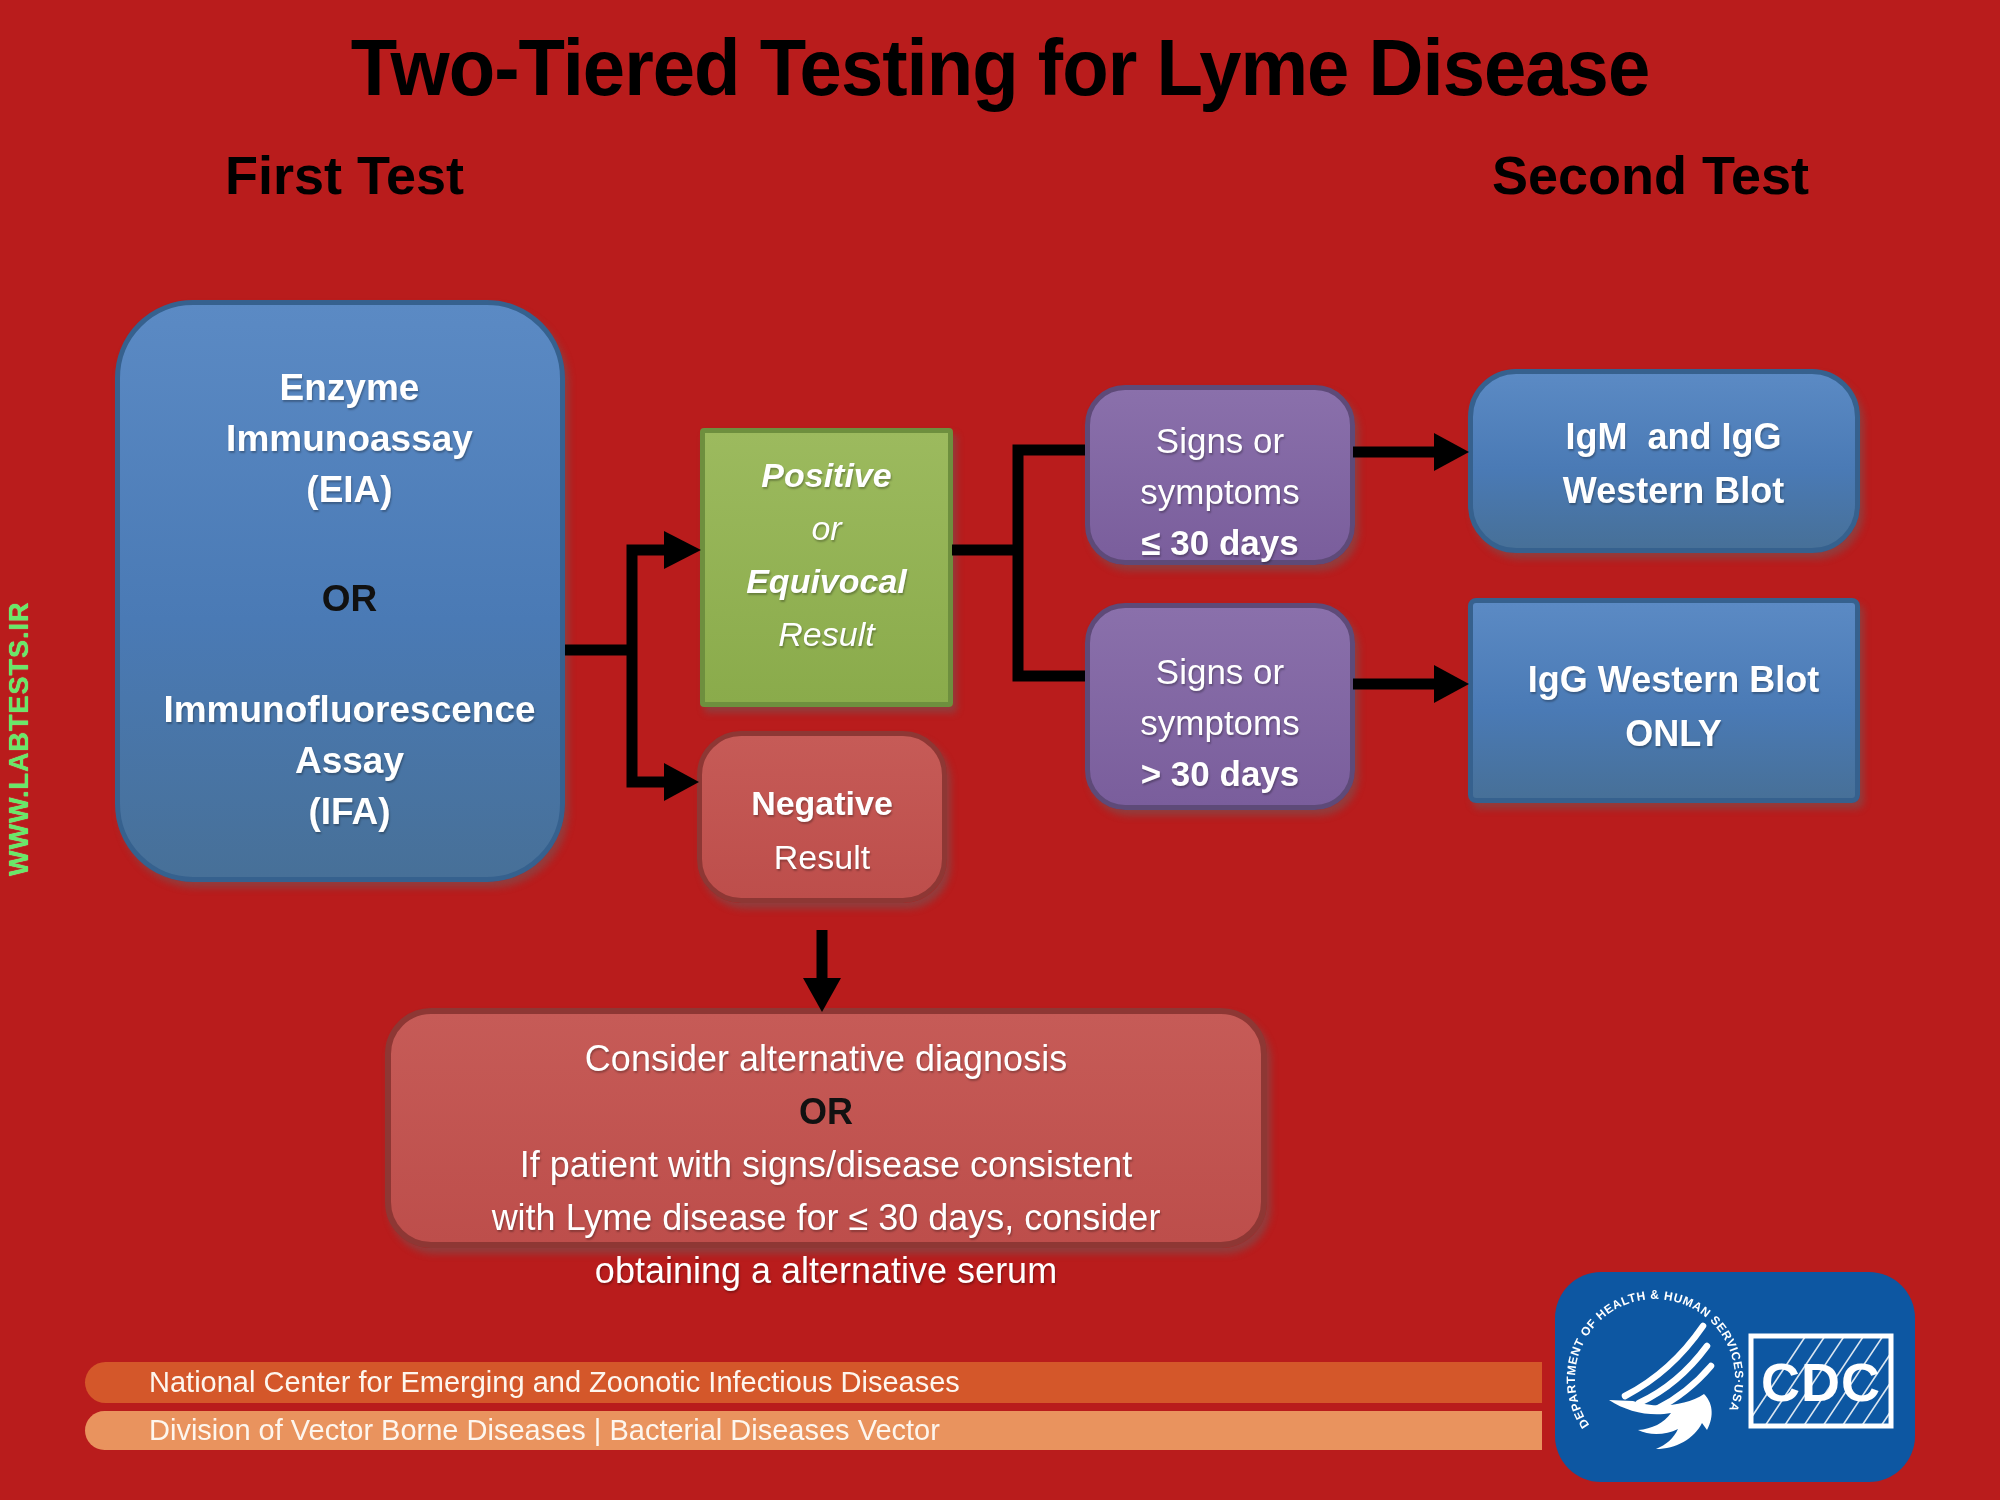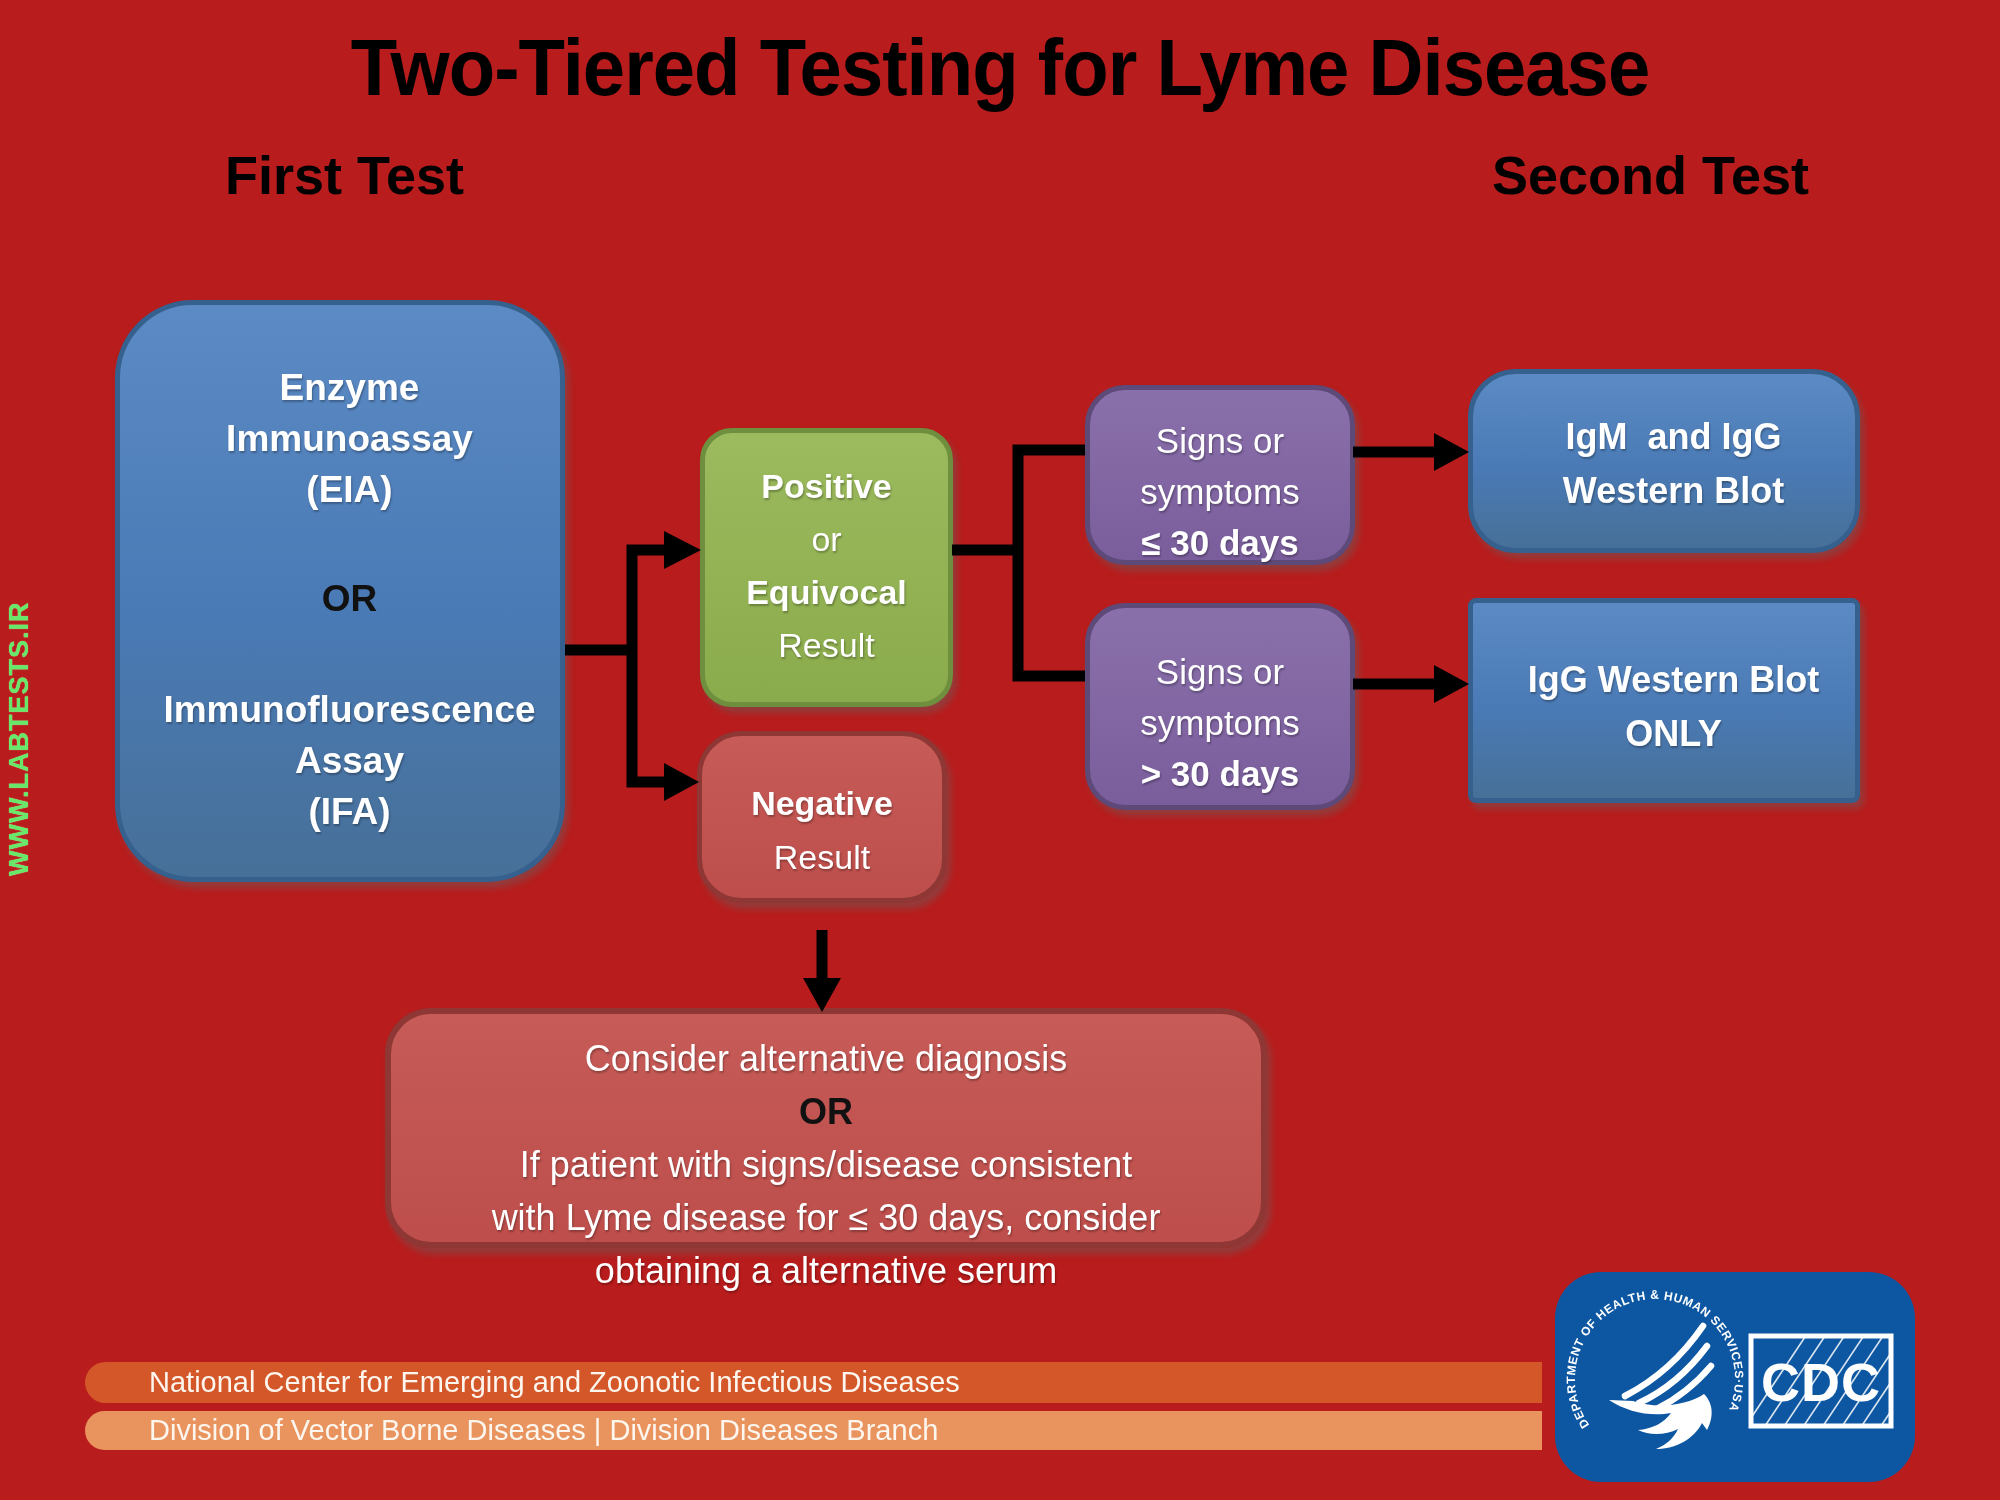--- a/index.html
+++ b/index.html
@@ -30,22 +30,22 @@
   .blue-box{background:linear-gradient(180deg,#5b8ac4 0%,#4a7ab5 55%,#477098 100%);border:5px solid #36618e;padding-left:19px;}
   .green-box{background:linear-gradient(180deg,#9cba5e 0%,#8badw 0%,#8aab4b 100%);border:5px solid #6e8f3e;}
   .red-box{background:linear-gradient(180deg,#c65b57 0%,#bd4e4b 100%);border:5px solid #8e3734;}
   .purple-box{background:linear-gradient(180deg,#8a70ab 0%,#7a5e9c 100%);border:5px solid #5e4a78;}
 
   #box-first-test{left:115px;top:300px;width:450px;height:582px;border-radius:78px;
     font-size:37px;line-height:51px;padding-top:57px;}
   #box-first-test .gap-or{margin-top:58px;}
   #box-first-test .gap-ifa{margin-top:60px;}
 
-  #box-positive{left:700px;top:428px;width:253px;height:279px;border-radius:32px;
-    font-size:34px;line-height:53px;padding-top:27px;}
+  #box-positive{left:700px;top:428px;width:253px;height:279px;border-radius:4px;
+    font-size:34px;line-height:53px;padding-top:16px;font-style:italic;}
   #box-negative{left:697px;top:731px;width:250px;height:172px;border-radius:44px;
     font-size:34px;line-height:54px;padding-top:40px;}
 
   #box-signs-early{left:1085px;top:385px;width:270px;height:180px;border-radius:40px;
     font-size:35px;line-height:51px;padding-top:25px;}
   #box-signs-late{left:1085px;top:603px;width:270px;height:207px;border-radius:40px;
     font-size:35px;line-height:51px;padding-top:38px;}
 
   #box-igm{left:1468px;top:369px;width:392px;height:184px;border-radius:48px;
     font-size:36px;line-height:54px;padding-top:36px;font-weight:bold;}
@@ -153,21 +153,21 @@
       <polygon points="803,978 841,978 822,1012"></polygon>
     </g>
   </svg>
 
   <div class="watermark">WWW.LABTESTS.IR</div>
 
   <div class="bar primary">
     <span>National Center for Emerging and Zoonotic Infectious Diseases</span>
   </div>
   <div class="bar secondary">
-    <span>Division of Vector Borne Diseases | Division Diseases Branch</span>
+    <span>Division of Vector Borne Diseases | Bacterial Diseases Vector</span>
   </div>
 
   <div class="cdc-logo">
     <svg width="360" height="210" viewBox="0 0 360 210">
       <rect x="0" y="0" width="360" height="210" rx="46" ry="46" fill="#0d57a2"></rect>
       <defs>
         <path id="ringPath" d="M34.5,153 A80,80 0 1 1 165.5,153"></path>
         <clipPath id="cdcBoxClip">
             <rect x="196" y="64" width="140" height="90"></rect>
           </clipPath>

